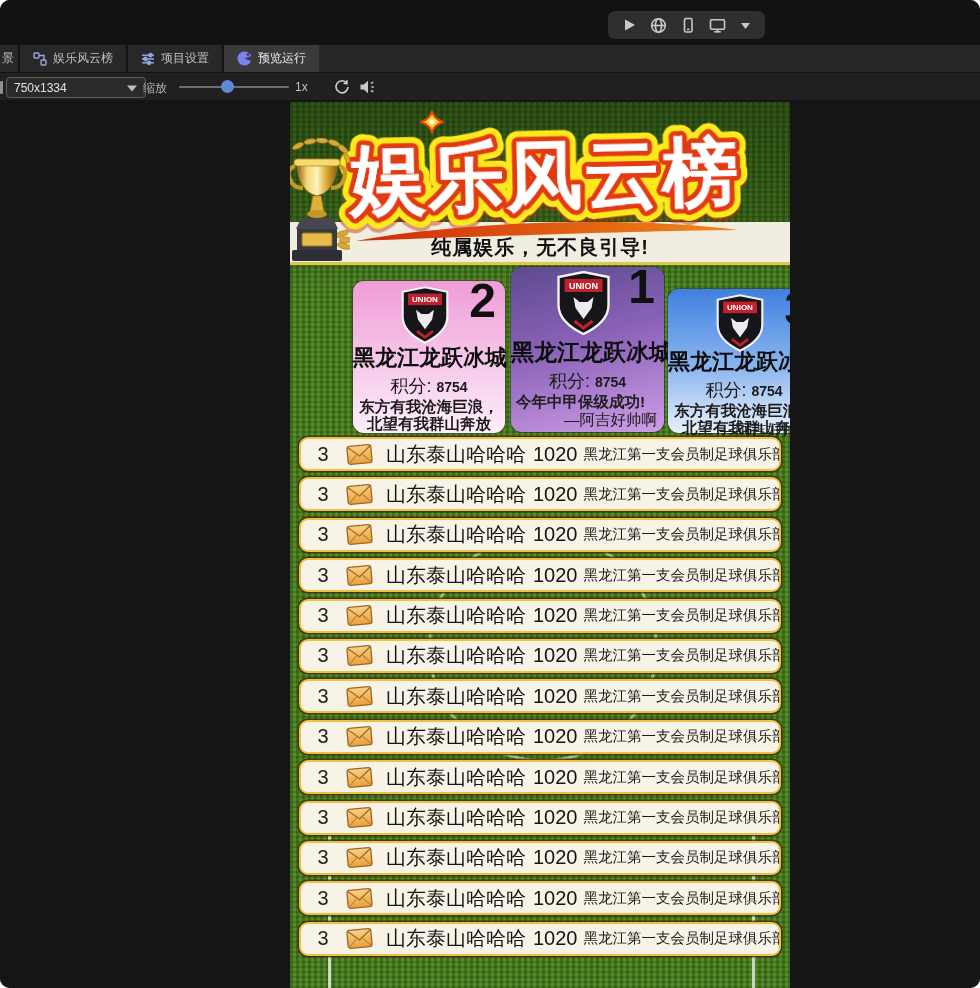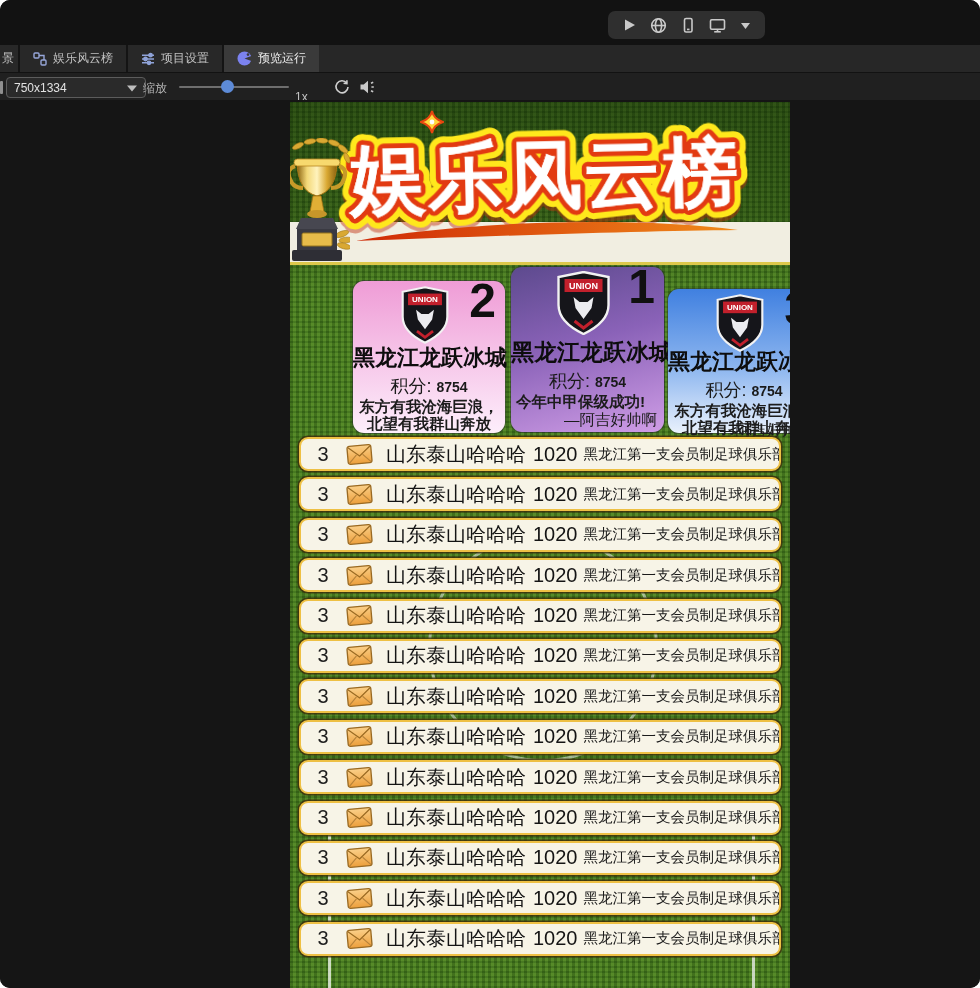--- a/index.html
+++ b/index.html
@@ -27,21 +27,21 @@
     border-top:1px solid #121212;display:flex;align-items:center;}
   .sliver{position:absolute;left:0;top:8px;width:3px;height:13px;background:#8f8f8f;border-radius:1px;}
   .res-dd{position:absolute;left:6px;top:4px;width:124px;height:19px;background:#2a2a2a;
     border:1px solid #5c5c5c;border-radius:4px;display:flex;align-items:center;
     color:#e2e2e2;font-size:12px;padding:0 7px;}
   .res-dd .caret{margin-left:auto;}
   .zoom-label{position:absolute;left:143px;top:7px;color:#b5b5b5;font-size:12px;}
   .slider{position:absolute;left:179px;top:6px;width:110px;height:16px;}
   .slider .track{position:absolute;left:0;right:0;top:7px;height:2px;background:#6e6e6e;border-radius:1px;}
   .slider .knob{position:absolute;top:1px;width:13px;height:13px;border-radius:50%;background:#5d8bd8;}
-  .zoom-val{position:absolute;left:295px;top:17px;color:#c3c3c3;font-size:12px;}
+  .zoom-val{position:absolute;left:295px;top:7px;color:#c3c3c3;font-size:12px;}
   .tool-ic{position:absolute;top:5px;}
   .tool-ic.refresh{left:333px;}
   .tool-ic.audio{left:358px;}
 
   
   .stage{position:absolute;left:0;top:100px;right:0;bottom:0;background:#151515;}
   .phone{position:absolute;left:290px;top:2px;width:500px;height:886px;overflow:hidden;
     background-color:#4c7c22;
     background-image:
       linear-gradient(180deg, rgba(8,24,3,.48) 0px, rgba(8,24,3,.30) 120px, rgba(8,24,3,0) 185px),
@@ -243,20 +243,21 @@
       <div class="band"></div>
       <svg class="swoosh" width="390" height="26" viewBox="0 0 390 26">
         <defs>
             <linearGradient id="gsw" x1="0" x2="1">
               <stop offset="0" stop-color="#cf2906"></stop>
               <stop offset="1" stop-color="#f08a1a"></stop>
             </linearGradient>
           </defs>
         <path d="M4 21 C 110 1, 280 -4, 386 10 C 282 11, 110 17, 4 21 Z" fill="url(#gsw)"></path>
       </svg>
+      <div class="subtitle">纯属娱乐，无不良引导!</div>
 
       <div class="card card2">
         <svg class="badge badge-svg" width="50" height="58" viewBox="0 0 56 64">
           <path d="M28 1 L53 6 V34 Q53 51 28 63 Q3 51 3 34 V6 Z" fill="#15151a" stroke="#f2f2f2" stroke-width="2.4"></path>
           <rect x="9" y="8" width="38" height="13" fill="#c2202c"></rect>
           <text x="28" y="18" font-size="9" fill="#fff" text-anchor="middle">UNION</text>
           <path d="M18 26 L24 31 H32 L38 26 L36 37 L28 48 L20 37 Z" fill="#ececf0"></path>
           <path d="M19 50 L28 57 L37 50" stroke="#c2202c" stroke-width="3" fill="none"></path>
         </svg>
         <div class="rank">2</div>

